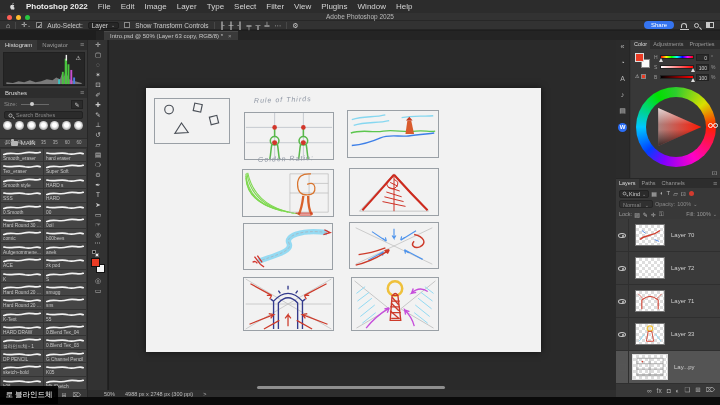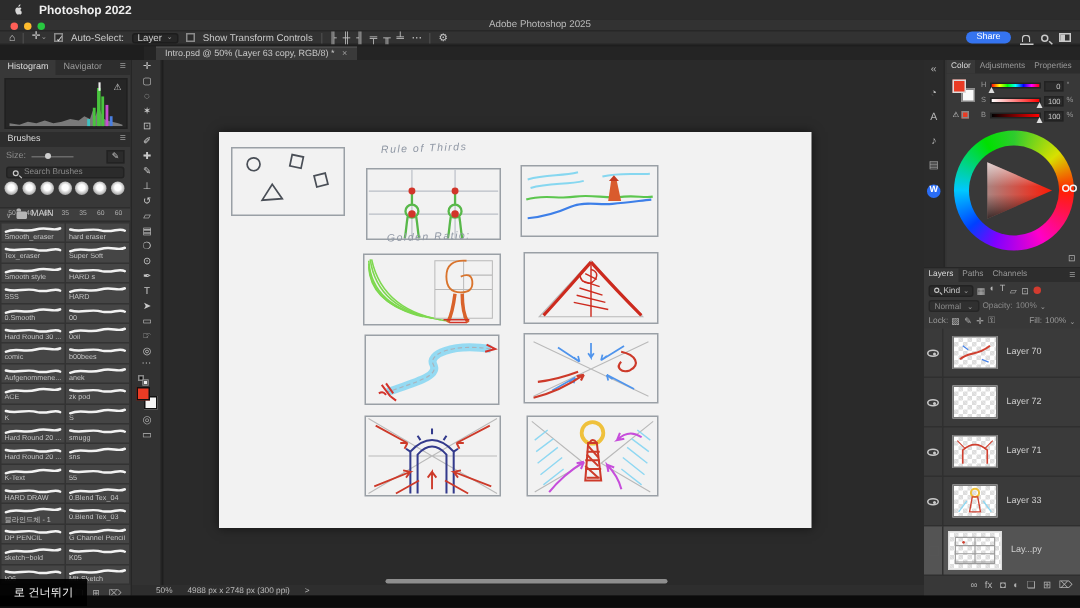--- a/index.html
+++ b/index.html
@@ -213,20 +213,33 @@
 
 <div id="app">
 
   <div class="menubar">
     <span class="apple">
       <svg viewBox="0 0 8 9" width="8" height="9">
           <path fill="#d8d8d8" d="M4.6 1.5C5 1 5.6.8 5.6.8s.1.7-.3 1.2c-.4.5-1 .7-1 .7s-.1-.7.3-1.2zM6.4 7c-.3.6-.7.8-1.2.6-.3-.1-.5-.1-.8 0-.6.2-1 0-1.4-.5C2.1 6 1.9 4.4 2.6 3.5c.4-.5 1-.6 1.4-.4.3.1.5.1.8 0 .6-.2 1.1-.1 1.5.4C5.4 4.2 5.5 5.4 6.5 5.8c-.1.4-.1.8-.1 1.2z"></path>
         </svg>
     </span>
     <span class="appname">Photoshop 2022</span>
+    <span id="menu-items" style="display:flex;gap:10px;">
+        <span class="menu-item">File</span>
+        <span class="menu-item">Edit</span>
+        <span class="menu-item">Image</span>
+        <span class="menu-item">Layer</span>
+        <span class="menu-item">Type</span>
+        <span class="menu-item">Select</span>
+        <span class="menu-item">Filter</span>
+        <span class="menu-item">View</span>
+        <span class="menu-item">Plugins</span>
+        <span class="menu-item">Window</span>
+        <span class="menu-item">Help</span>
+      </span>
   </div>
 
   <div class="titlebar">
     <span class="lights">
       <span class="light l-red"></span>
       <span class="light l-yel"></span>
       <span class="light l-grn"></span>
     </span>
     <span class="win-title">Adobe Photoshop 2025</span>
   </div>
@@ -927,15 +940,15 @@
         </div>
     </div>
   </div>
 
   <div class="statusbar">
     <span>50%</span>
     <span>4988 px x 2748 px (300 ppi)</span>
     <span>&gt;</span>
   </div>
   <div class="bottom-strip"></div>
-  <div class="skip-tooltip">로 건너뛰기</div>
+  <div class="skip-tooltip">로 블라인드체</div>
 
 </div>
 
 </body></html>

